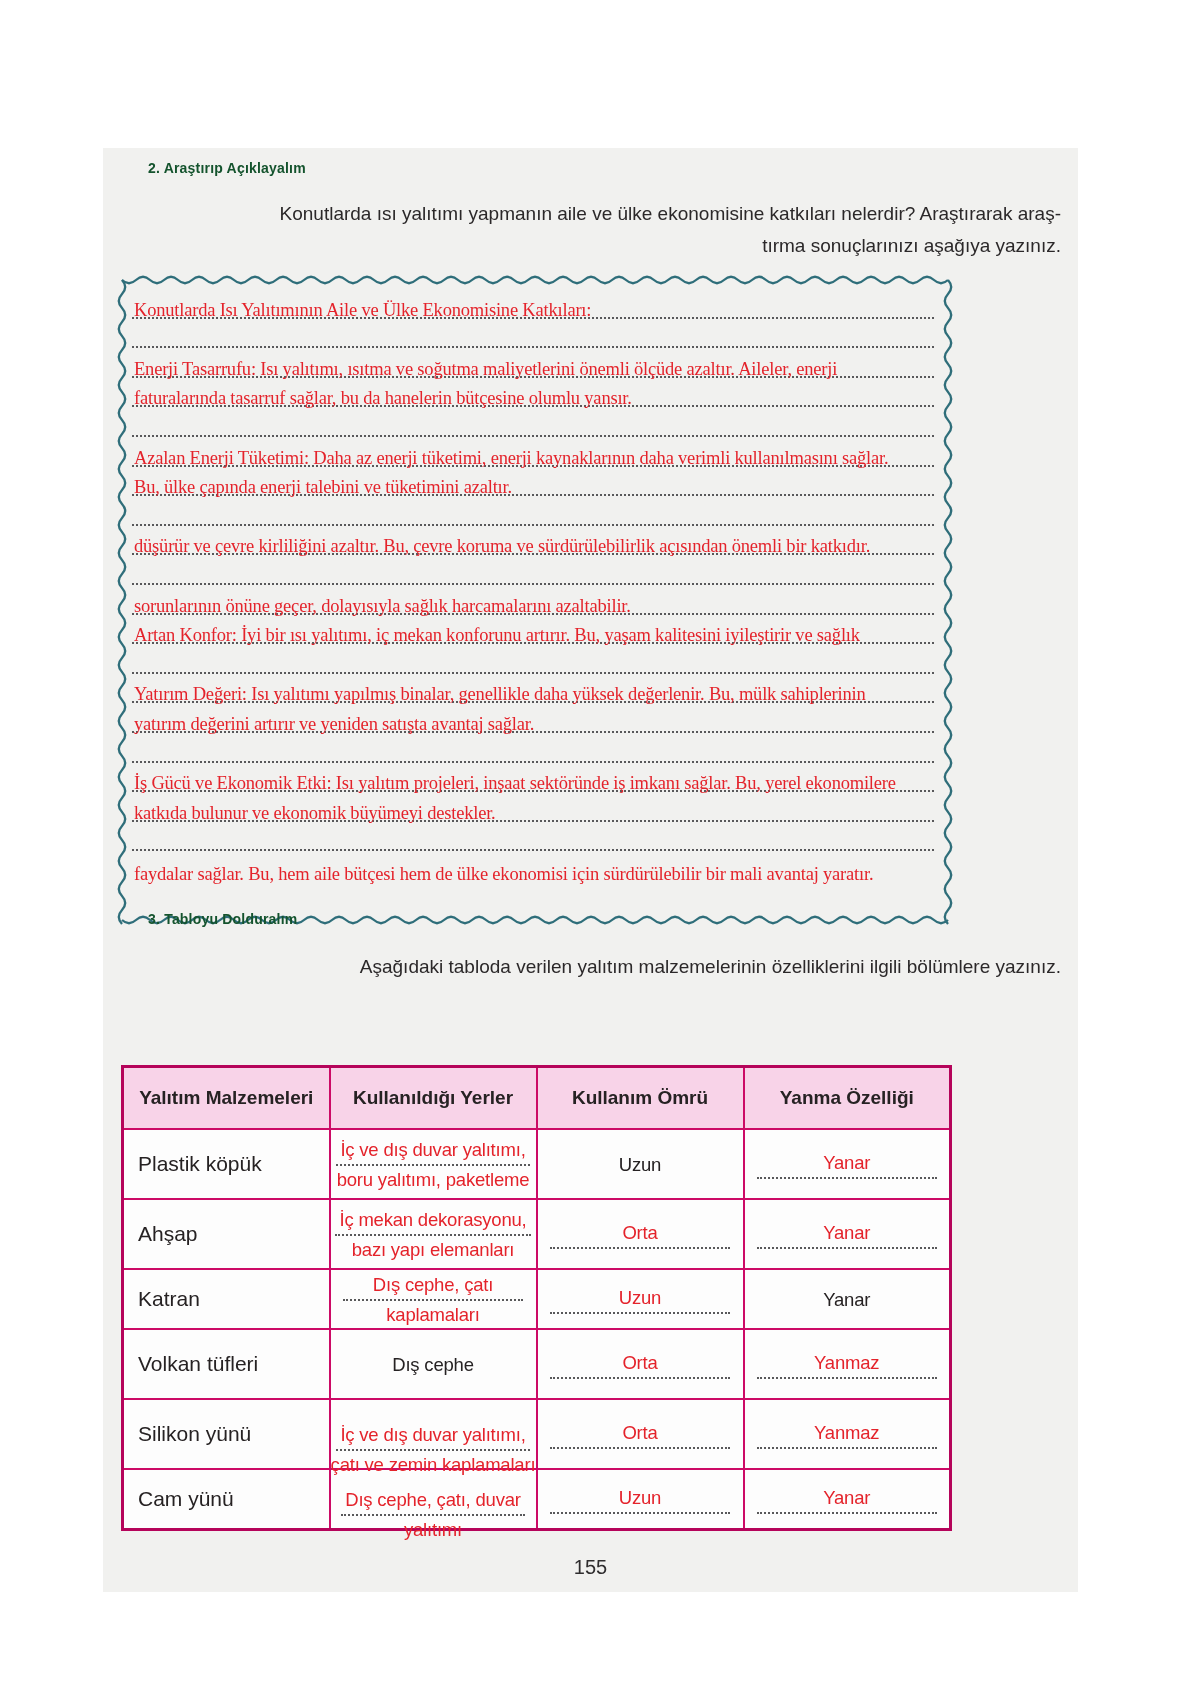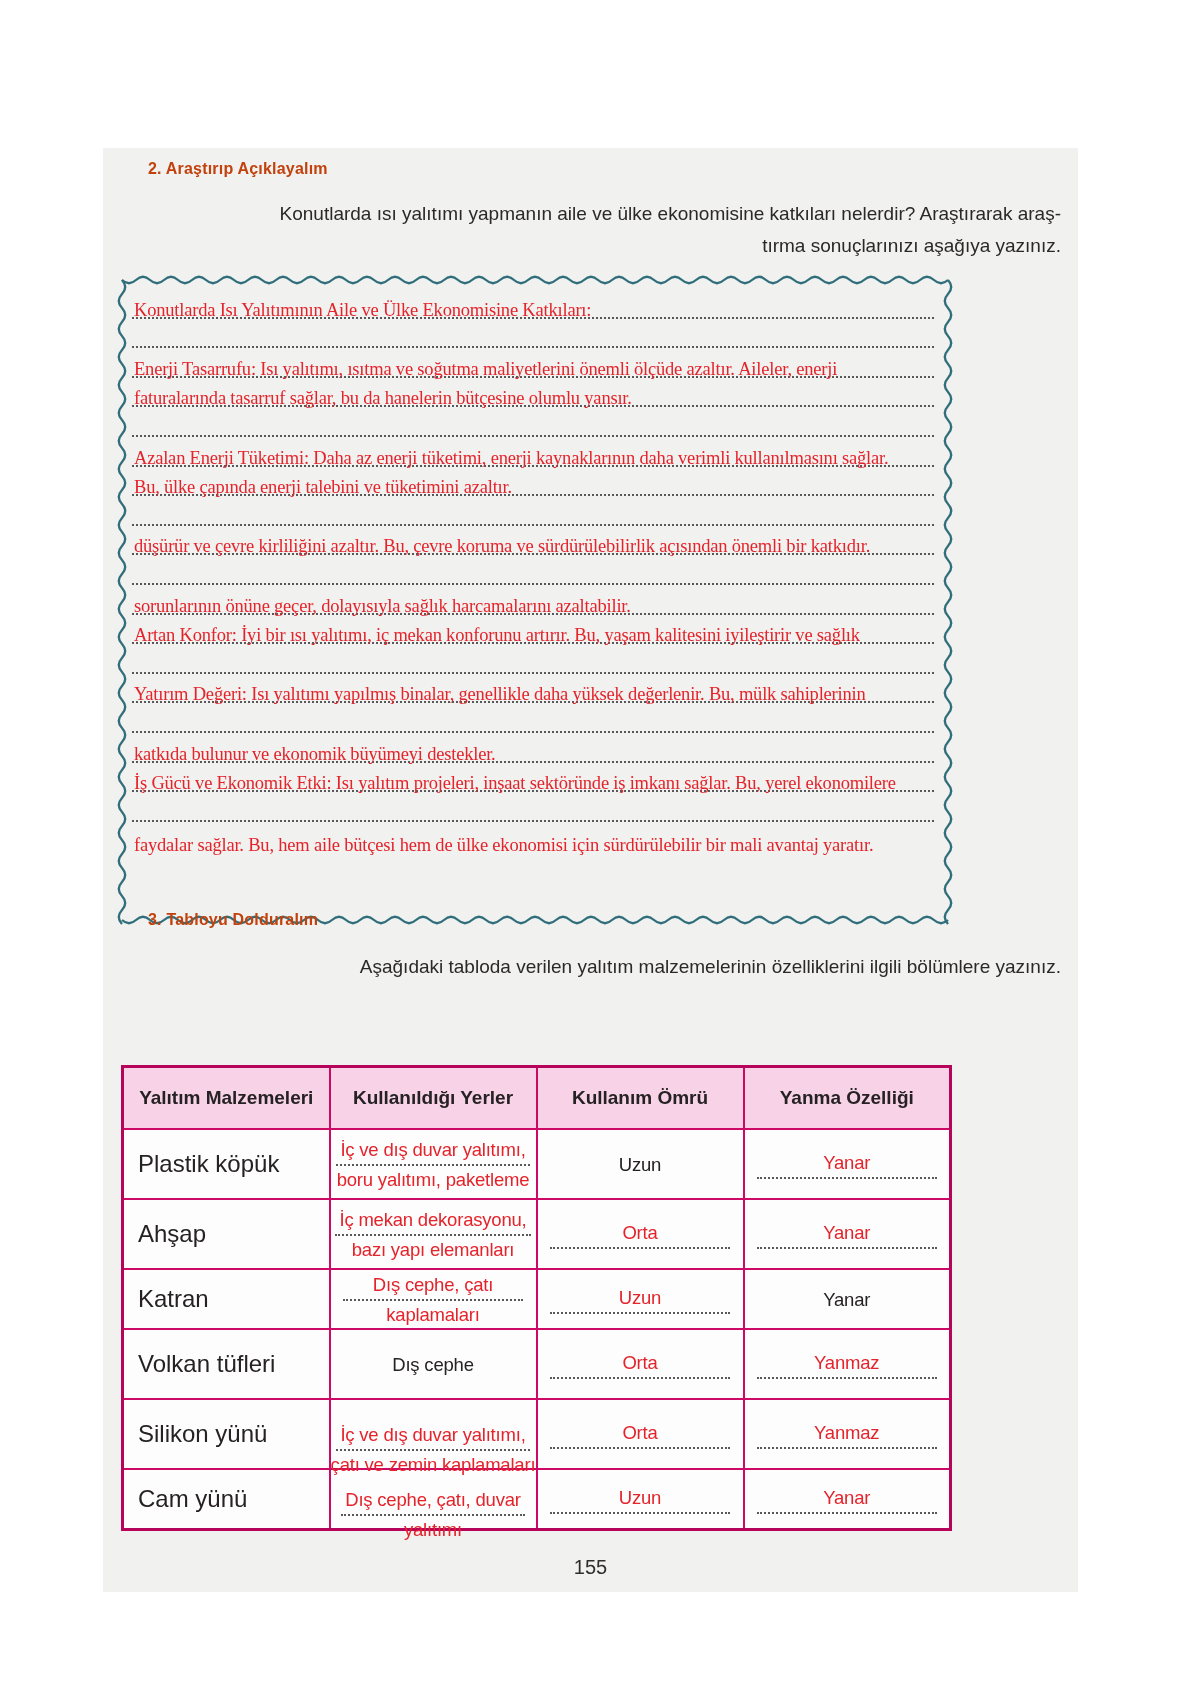--- a/index.html
+++ b/index.html
@@ -1,19 +1,19 @@
 <!DOCTYPE html>
 <html style="--red: #e4232b; --magenta: #cc0a66; --magenta-dk: #b5045a; --pink: #f8d3e8; --panel: #f1f1ef; --dots: #58585a;"><head>
 <meta charset="utf-8">
 <style>
   html,body{margin:0;padding:0;background:#ffffff;}
   body{width:1181px;height:1683px;position:relative;font-family:"Liberation Sans",sans-serif;}
 
   .panel{position:absolute;left:103px;top:148px;width:975px;height:1444px;background:var(--panel,#f1f1ef);}
-  .heading{position:absolute;left:45px;font-weight:bold;font-size:16px;color:#c2410c;letter-spacing:.2px;}
+  .heading{position:absolute;left:45px;font-weight:bold;font-size:14px;color:#14532d;letter-spacing:.2px;}
   .h2{top:12px;}
   .h3{top:763px;}
 
   .para{position:absolute;left:18px;width:940px;font-size:19px;color:#2b2829;line-height:32px;text-align:right;}
   .p2{top:50px;}
   .p3{top:803px;}
   .indent{text-indent:28px;display:block;}
 
   
   .wavebox{position:absolute;left:19px;top:132px;width:826px;height:640px;font-family:Liberation Serif, serif;}
@@ -24,21 +24,21 @@
   .btext{position:absolute;left:12px;bottom:2px;white-space:nowrap;color:var(--red,#e4232b);font-size:18.5px;letter-spacing:-0.2px;font-weight:500;}
   .bline.below{height:34px;}
   .bline.below .btext{bottom:auto;top:9px;}
 
   
   .ftable{position:absolute;left:18px;top:917px;border-collapse:collapse;table-layout:fixed;background:#fdfdfd;}
   .ftable col{width:207px;}
   .ftable td,.ftable th{border:2px solid var(--magenta,#cc0a66);overflow:visible;}
   .ftable{border:3px solid var(--magenta-dk,#b5045a);}
   .ftable th{background:var(--pink,#f8d3e8);height:58px;font-size:19px;font-weight:bold;color:#262223;text-align:center;}
-  td.mat{font-size:24px;color:#262223;padding-left:14px;vertical-align:middle;text-align:left;background:#fdfdfd;}
+  td.mat{font-size:21px;color:#262223;padding-left:14px;vertical-align:middle;text-align:left;background:#fdfdfd;}
   td.ans{vertical-align:middle;padding:0;background:#fdfdfd;}
   .cw{position:relative;text-align:center;}
   .cw .l1,.cw .l2{display:block;white-space:nowrap;font-size:18.5px;line-height:27px;letter-spacing:-0.2px;}
   .cw.hand .l1,.cw.hand .l2{color:var(--red,#e4232b);font-weight:500;}
   .cw.hand .u{display:inline-block;min-width:172px;border-bottom:2px dotted var(--dots,#58585a);padding:0 4px 1px 4px;}
   .cw.print .l1,.cw.print .l2{color:#262223;}
   .cw.print .u{border-bottom:none;min-width:0;}
   .cw span:empty{display:none;}
   .cw.drop{padding-top:14px;height:40px;} 
 
@@ -100,27 +100,30 @@
       <div class="bline dotted">
           <span class="btext">Artan Konfor: İyi bir ısı yalıtımı, iç mekan konforunu artırır. Bu, yaşam kalitesini iyileştirir ve sağlık</span>
         </div>
       <div class="bline dotted">
           <span class="btext"></span>
         </div>
       <div class="bline dotted">
           <span class="btext">Yatırım Değeri: Isı yalıtımı yapılmış binalar, genellikle daha yüksek değerlenir. Bu, mülk sahiplerinin</span>
         </div>
       <div class="bline dotted">
-          <span class="btext"></span>
+          <span class="btext">yatırım değerini artırır ve yeniden satışta avantaj sağlar.</span>
+        </div>
+      <div class="bline dotted">
+          <span class="btext"></span>
+        </div>
+      <div class="bline dotted">
+          <span class="btext">İş Gücü ve Ekonomik Etki: Isı yalıtım projeleri, inşaat sektöründe iş imkanı sağlar. Bu, yerel ekonomilere</span>
         </div>
       <div class="bline dotted">
           <span class="btext">katkıda bulunur ve ekonomik büyümeyi destekler.</span>
-        </div>
-      <div class="bline dotted">
-          <span class="btext">İş Gücü ve Ekonomik Etki: Isı yalıtım projeleri, inşaat sektöründe iş imkanı sağlar. Bu, yerel ekonomilere</span>
         </div>
       <div class="bline dotted">
           <span class="btext"></span>
         </div>
       <div class="bline below">
           <span class="btext">faydalar sağlar. Bu, hem aile bütçesi hem de ülke ekonomisi için sürdürülebilir bir mali avantaj yaratır.</span>
         </div>
     </div>
   </div>
 

